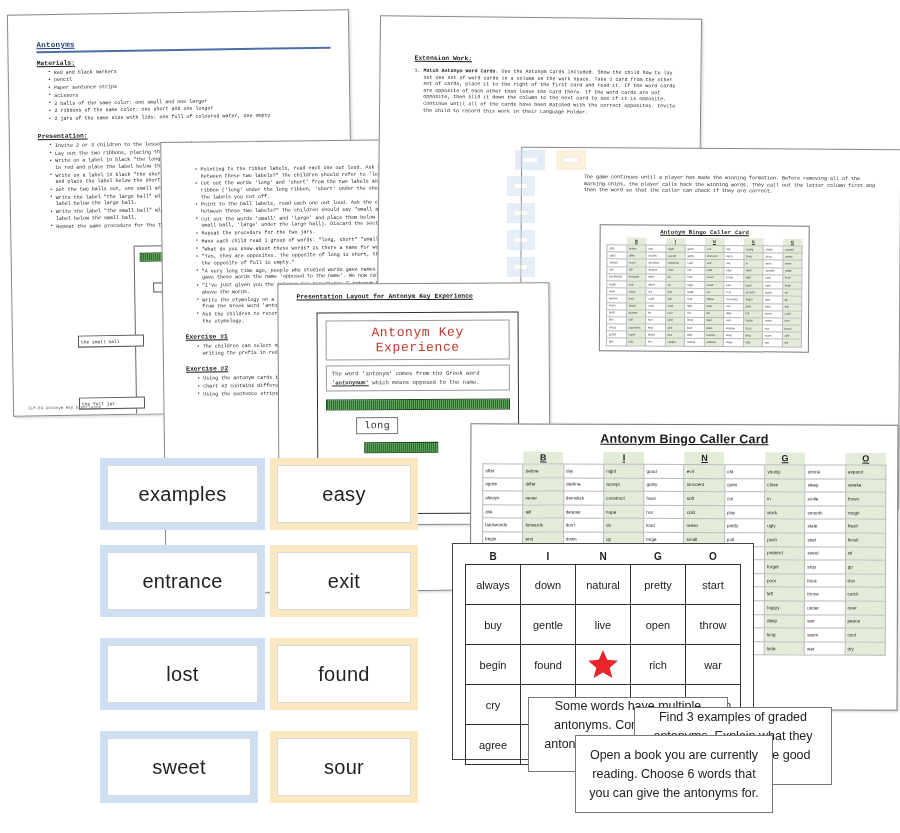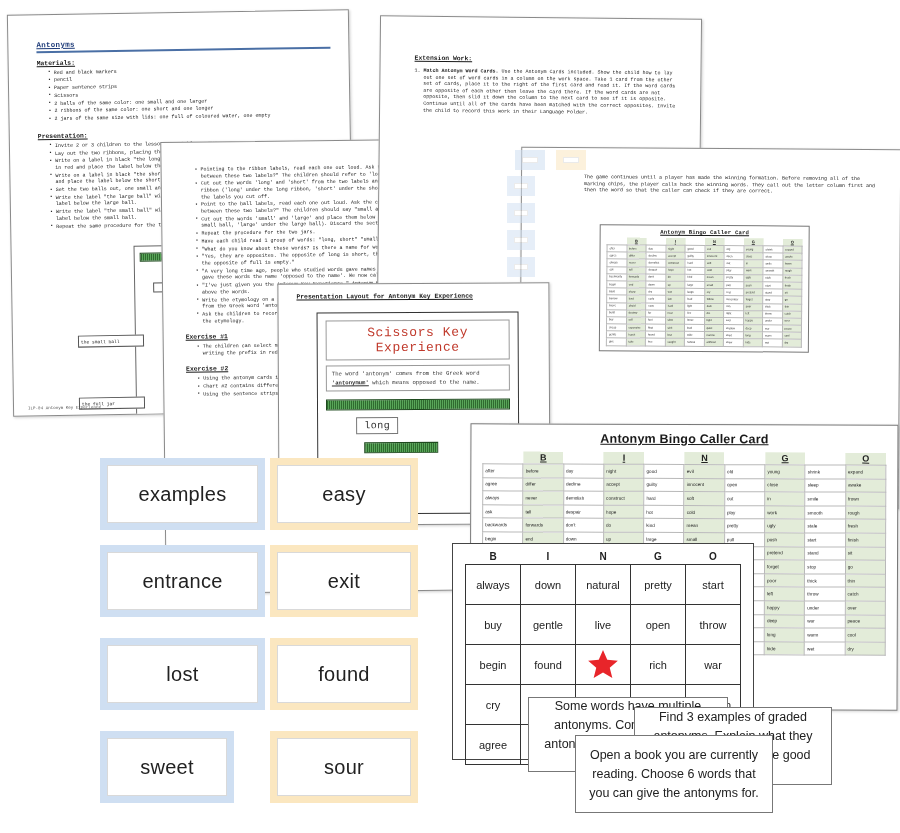--- a/index.html
+++ b/index.html
@@ -372,21 +372,21 @@
           </tbody>
       </table>
     </div>
   </div>
 
   <div class="sheet doc" style="left:278px;top:283px;width:270px;height:240px;transform:rotate(-0.3deg);">
     <div style="padding:9px 10px 0 18px;">
       <div class="h2" style="margin:0;">Presentation Layout for Antonym Key Experience</div>
     </div>
     <div class="ake" style="left:38px;top:28px;width:200px;height:200px;">
-      <div class="ake-title">Scissors Key Experience</div>
+      <div class="ake-title">Antonym Key Experience</div>
       <div class="ake-ety">
         <span>The word 'antonym' comes from the Greek word</span>
         <span class="uu">'antonymum'</span><span> which means opposed to the name.</span>
       </div>
       <div class="ribbon-img ribbon-long"></div>
       <div style="margin:5px 0 0 38px;">
         <span class="tagbox">long</span>
       </div>
       <div class="ribbon-img ribbon-short"></div>
       <div style="margin:5px 0 0 38px;">
@@ -655,21 +655,21 @@
     <div class="inner">entrance</div>
   </div>
 
   <div class="wcard wblue" style="left:100px;top:638px;width:165px;height:72px;">
     <div class="inner">lost</div>
   </div>
   <div class="wcard wcream" style="left:270px;top:638px;width:148px;height:72px;">
     <div class="inner">found</div>
   </div>
 
-  <div class="wcard wblue" style="left:100px;top:731px;width:134px;height:72px;">
+  <div class="wcard wblue" style="left:100px;top:731px;width:158px;height:72px;">
     <div class="inner">sweet</div>
   </div>
   <div class="wcard wcream" style="left:270px;top:731px;width:148px;height:72px;">
     <div class="inner">sour</div>
   </div>
 
   <div class="wcard wblue" style="left:515px;top:150px;width:30px;height:20px;opacity:.55;">
     <div class="inner"></div>
   </div>
   <div class="wcard wcream" style="left:556px;top:150px;width:30px;height:20px;opacity:.55;">

